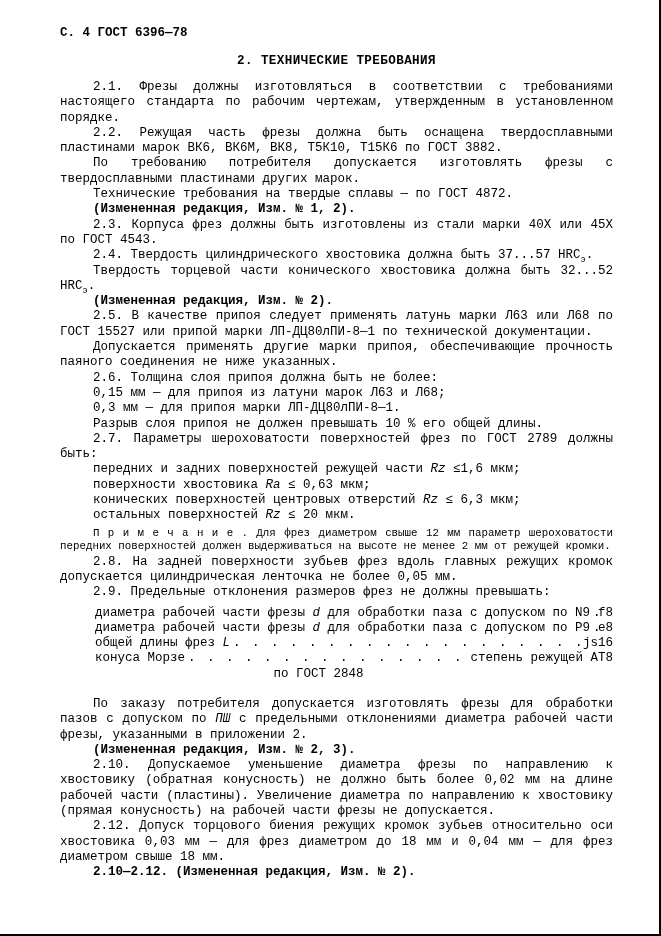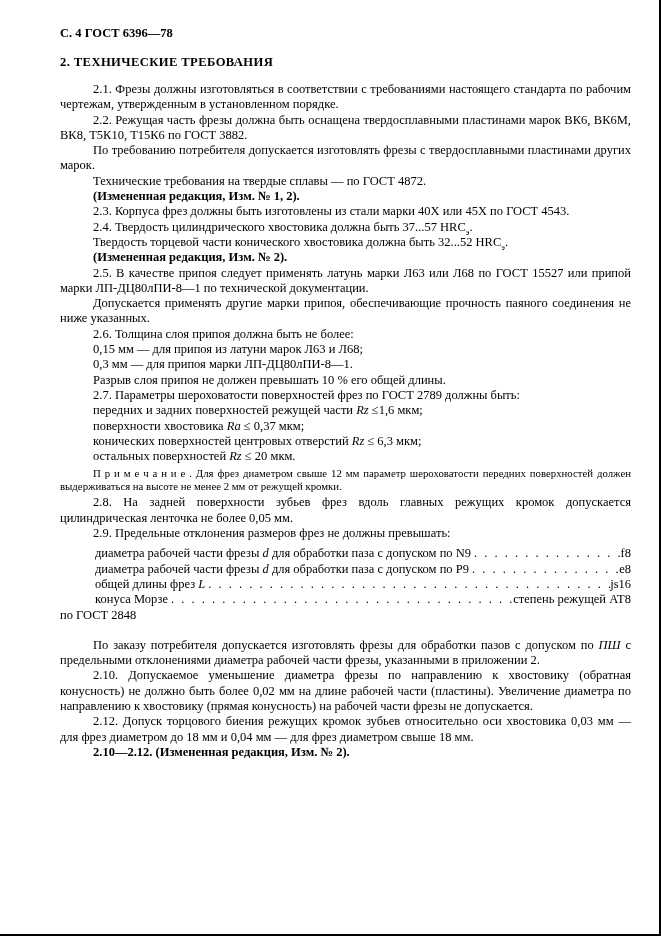--- a/index.html
+++ b/index.html
@@ -1,31 +1,31 @@
 <!DOCTYPE html>
 <html><head>
 <meta charset="utf-8">
 <style>
   html, body { margin: 0; padding: 0; background: #ffffff; }
   .page {
     width: 661px; height: 936px; background: #fff; box-sizing: border-box;
     border-right: 2px solid #000; border-bottom: 2px solid #000;
-    padding: 26px 28px 0 60px; position: relative; overflow: hidden;
-    font-family: Liberation Serif, serif; color: #000;
+    padding: 26px 46px 0 60px; position: relative; overflow: hidden;
+    font-family: Liberation Mono, monospace; color: #000;
   }
   .hdr { font-weight: bold; font-size: 12.5px; }
-  .ttl { font-weight: bold; font-size: 12.6px; margin: 14px 0 12px; letter-spacing: .4px; }
+  .ttl { font-weight: bold; font-size: 12.6px; text-align: center; margin: 14px 0 12px; letter-spacing: .4px; }
   .blk { font-size: 12.5px; line-height: 15.3px; }
   .para { text-align: justify; text-indent: 33px; }
   .note { font-size: 10.8px; line-height: 13px; text-align: justify; text-indent: 33px; margin: 3px 0 2px; }
   .leader { display: flex; margin-left: 35px; align-items: center; }
   .leader .l { flex: 0 1 auto; white-space: nowrap; overflow: hidden; }
   .leader .dots { flex: 1 1 0; overflow: hidden; white-space: nowrap; letter-spacing: 2px; padding: 0 3px; }
   .leader .r { flex: 0 0 auto; white-space: nowrap; }
-  .rightline { text-align: left; padding-right: 36px; }
+  .rightline { text-align: center; padding-right: 36px; }
   .i { font-style: italic; }
   .b { font-weight: bold; margin-top: 14px; }
   .sub { vertical-align: sub; font-size: 8.5px; line-height: 0; }
   .gap-sm { margin-top: 5px; }
   .gap-md { margin-top: 15px; }
 </style>
 </head>
 <body>
 
 <div class="page">
@@ -42,21 +42,21 @@
       <div class="blk para"><span>Твердость торцевой части конического хвостовика должна быть 32...52 HRC</span><span class="sub">э</span><span>.</span></div>
       <div class="blk para"><span class="b">(Измененная редакция, Изм. № 2).</span></div>
       <div class="blk para"><span>2.5. В качестве припоя следует применять латунь марки Л63 или Л68 по ГОСТ 15527 или припой марки ЛП-ДЦ80лПИ-8—1 по технической документации.</span></div>
       <div class="blk para"><span>Допускается применять другие марки припоя, обеспечивающие прочность паяного соединения не ниже указанных.</span></div>
       <div class="blk para"><span>2.6. Толщина слоя припоя должна быть не более:</span></div>
       <div class="blk para"><span>0,15 мм — для припоя из латуни марок Л63 и Л68;</span></div>
       <div class="blk para"><span>0,3 мм — для припоя марки ЛП-ДЦ80лПИ-8—1.</span></div>
       <div class="blk para"><span>Разрыв слоя припоя не должен превышать 10 % его общей длины.</span></div>
       <div class="blk para"><span>2.7. Параметры шероховатости поверхностей фрез по ГОСТ 2789 должны быть:</span></div>
       <div class="blk para"><span>передних и задних поверхностей режущей части </span><span class="i">Rz</span><span> ≤1,6 мкм;</span></div>
-      <div class="blk para"><span>поверхности хвостовика </span><span class="i">Ra</span><span> ≤ 0,37 мкм;</span></div>
+      <div class="blk para"><span>поверхности хвостовика </span><span class="i">Ra</span><span> ≤ 0,63 мкм;</span></div>
       <div class="blk para"><span>конических поверхностей центровых отверстий </span><span class="i">Rz</span><span> ≤ 6,3 мкм;</span></div>
       <div class="blk para"><span>остальных поверхностей </span><span class="i">Rz</span><span> ≤ 20 мкм.</span></div>
       <div class="blk note"><span>П р и м е ч а н и е .  </span><span>Для фрез диаметром свыше 12 мм параметр шероховатости передних поверхностей должен выдерживаться на высоте не менее 2 мм от режущей кромки.</span></div>
       <div class="blk para"><span>2.8. На задней поверхности зубьев фрез вдоль главных режущих кромок допускается цилиндрическая ленточка не более 0,05 мм.</span></div>
       <div class="blk para"><span>2.9. Предельные отклонения размеров фрез не должны превышать:</span></div>
       <div class="blk leader gap-sm">
         <span class="l"><span>диаметра рабочей части фрезы </span><span class="i">d</span><span> для обработки паза с допуском по N9</span></span>
         <span class="dots">. . . . . . . . . . . . . . . . . . . . . . . . . . . . . . . . . . . . . . . . . . . . . . . . . . . . . . . . . . . . . . . . . . . . . . . . . . . . . . . . . . . . . . . . . . </span>
         <span class="r">f8</span>
       </div>
@@ -70,17 +70,18 @@
         <span class="dots">. . . . . . . . . . . . . . . . . . . . . . . . . . . . . . . . . . . . . . . . . . . . . . . . . . . . . . . . . . . . . . . . . . . . . . . . . . . . . . . . . . . . . . . . . . </span>
         <span class="r">js16</span>
       </div>
       <div class="blk leader">
         <span class="l"><span>конуса Морзе</span></span>
         <span class="dots">. . . . . . . . . . . . . . . . . . . . . . . . . . . . . . . . . . . . . . . . . . . . . . . . . . . . . . . . . . . . . . . . . . . . . . . . . . . . . . . . . . . . . . . . . . </span>
         <span class="r">степень режущей АТ8</span>
       </div>
       <div class="blk rightline"><span>по ГОСТ 2848</span></div>
       <div class="blk para gap-md"><span>По заказу потребителя допускается изготовлять фрезы для обработки пазов с допуском по </span><span class="i">ПШ</span><span> с предельными отклонениями диаметра рабочей части фрезы, указанными в приложении 2.</span></div>
+      <div class="blk para"><span class="b">(Измененная редакция, Изм. № 2, 3).</span></div>
       <div class="blk para"><span>2.10. Допускаемое уменьшение диаметра фрезы по направлению к хвостовику (обратная конусность) не должно быть более 0,02 мм на длине рабочей части (пластины). Увеличение диаметра по направлению к хвостовику (прямая конусность) на рабочей части фрезы не допускается.</span></div>
       <div class="blk para"><span>2.12. Допуск торцового биения режущих кромок зубьев относительно оси хвостовика 0,03 мм — для фрез диаметром до 18 мм и 0,04 мм — для фрез диаметром свыше 18 мм.</span></div>
       <div class="blk para"><span class="b">2.10—2.12. (Измененная редакция, Изм. № 2).</span></div>
     </div>
 </div>
 
 </body></html>

